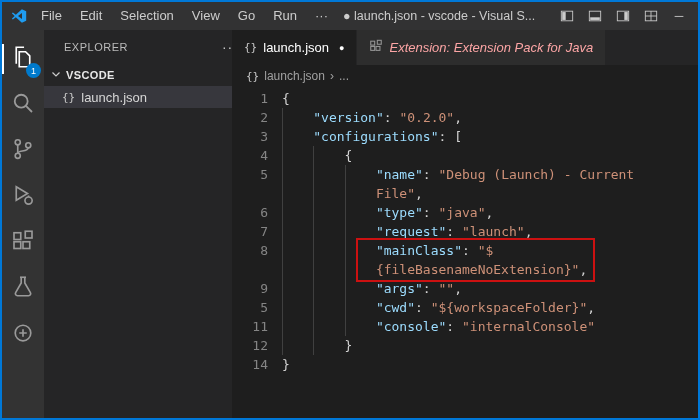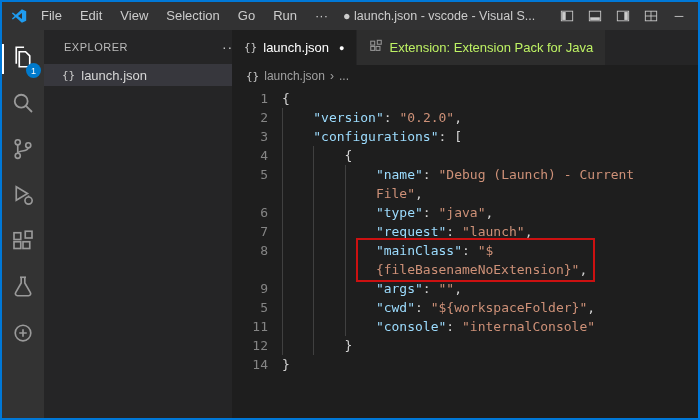--- a/index.html
+++ b/index.html
@@ -46,21 +46,21 @@
   .sb-file { height:22px; display:flex; align-items:center; gap:6px; padding-left:18px;
              font-size:13px; color:#d7d7d7; cursor:pointer; }
   .sb-file.selected { background:#37373d; }
   .braces { font-family:"DejaVu Sans Mono", monospace; font-size:11px; color:#c8c8c8; }
 
   
   .editorcol { flex:1; display:flex; flex-direction:column; min-width:0; }
   .tabbar { height:35px; background:#252526; display:flex; flex:none; }
   .tab { display:flex; align-items:center; gap:6px; padding:0 12px; font-size:13px; cursor:pointer; }
   .tab.active { background:#1e1e1e; color:#ffffff; }
-  .tab.preview { background:#2d2d2d; color:#bef264; margin-left:1px;justify-content:space-between; }
+  .tab.preview { background:#2d2d2d; color:#fca5a5; font-style:italic; margin-left:1px;justify-content:space-between; }
   .tab .dot { font-size:9px; color:#ffffff; margin-left:4px; }
   .tab svg { flex:none; }
 
   .breadcrumb { height:22px; background:#1e1e1e; display:flex; align-items:center; gap:5px;
                 padding-left:14px; font-size:12px; color:#a0a0a0; flex:none; }
   .crumb { cursor:pointer; }
 
   
   .codearea { flex:1; position:relative; padding-top:2px; overflow:hidden;
               font-family:"DejaVu Sans Mono", monospace; font-size:13px; line-height:19px; color:#d4d4d4; }
@@ -82,22 +82,22 @@
 
   <div class="titlebar">
     <span class="logo">
       <svg width="16" height="16" viewBox="0 0 16 16">
           <path fill="#1f9cf0" d="M10.9 1.2 4.8 6.8 1.9 4.6.8 5.2 3.7 8 .8 10.8l1.1.6 2.9-2.2 6.1 5.6 4.3-2.1V3.3l-4.3-2.1zM11 4.9v6.2L7 8l4-3.1z"></path>
         </svg>
     </span>
     <span class="menubar">
         <span class="menu-item">File</span>
         <span class="menu-item">Edit</span>
+        <span class="menu-item">Selection</span>
         <span class="menu-item">View</span>
-        <span class="menu-item">Selection</span>
         <span class="menu-item">Go</span>
         <span class="menu-item">Run</span>
         <span class="menu-item">···</span>
       </span>
     <span class="win-title">● launch.json - vscode - Visual S...</span>
     <span class="win-controls">
       <span>
           <svg width="14" height="14" viewBox="0 0 16 16">
             <rect x="1.5" y="2.5" width="13" height="11" fill="none" stroke="#cccccc"></rect>
             <rect x="2.5" y="3.5" width="4" height="9" fill="#cccccc"></rect>
@@ -181,20 +181,26 @@
               <path d="M8 5.5v5M5.5 8h5"></path>
             </svg></span>
       </div>
     </div>
 
     <div class="sidebar">
       <div class="sb-header">
         <span>EXPLORER</span>
         <span class="spacer"></span>
         <span class="sb-more">···</span>
+      </div>
+      <div class="sb-section">
+        <span><svg width="16" height="16" viewBox="0 0 16 16" fill="none" stroke="#cccccc" stroke-width="1.2">
+              <path d="M4.5 6.5 8 10l3.5-3.5"></path>
+            </svg></span>
+        <span>VSCODE</span>
       </div>
       <div class="sb-file selected">
         <span class="braces">{}</span>
         <span>launch.json</span>
       </div>
     </div>
 
     <div class="editorcol">
       <div class="tabbar">
         <div class="tab active">

